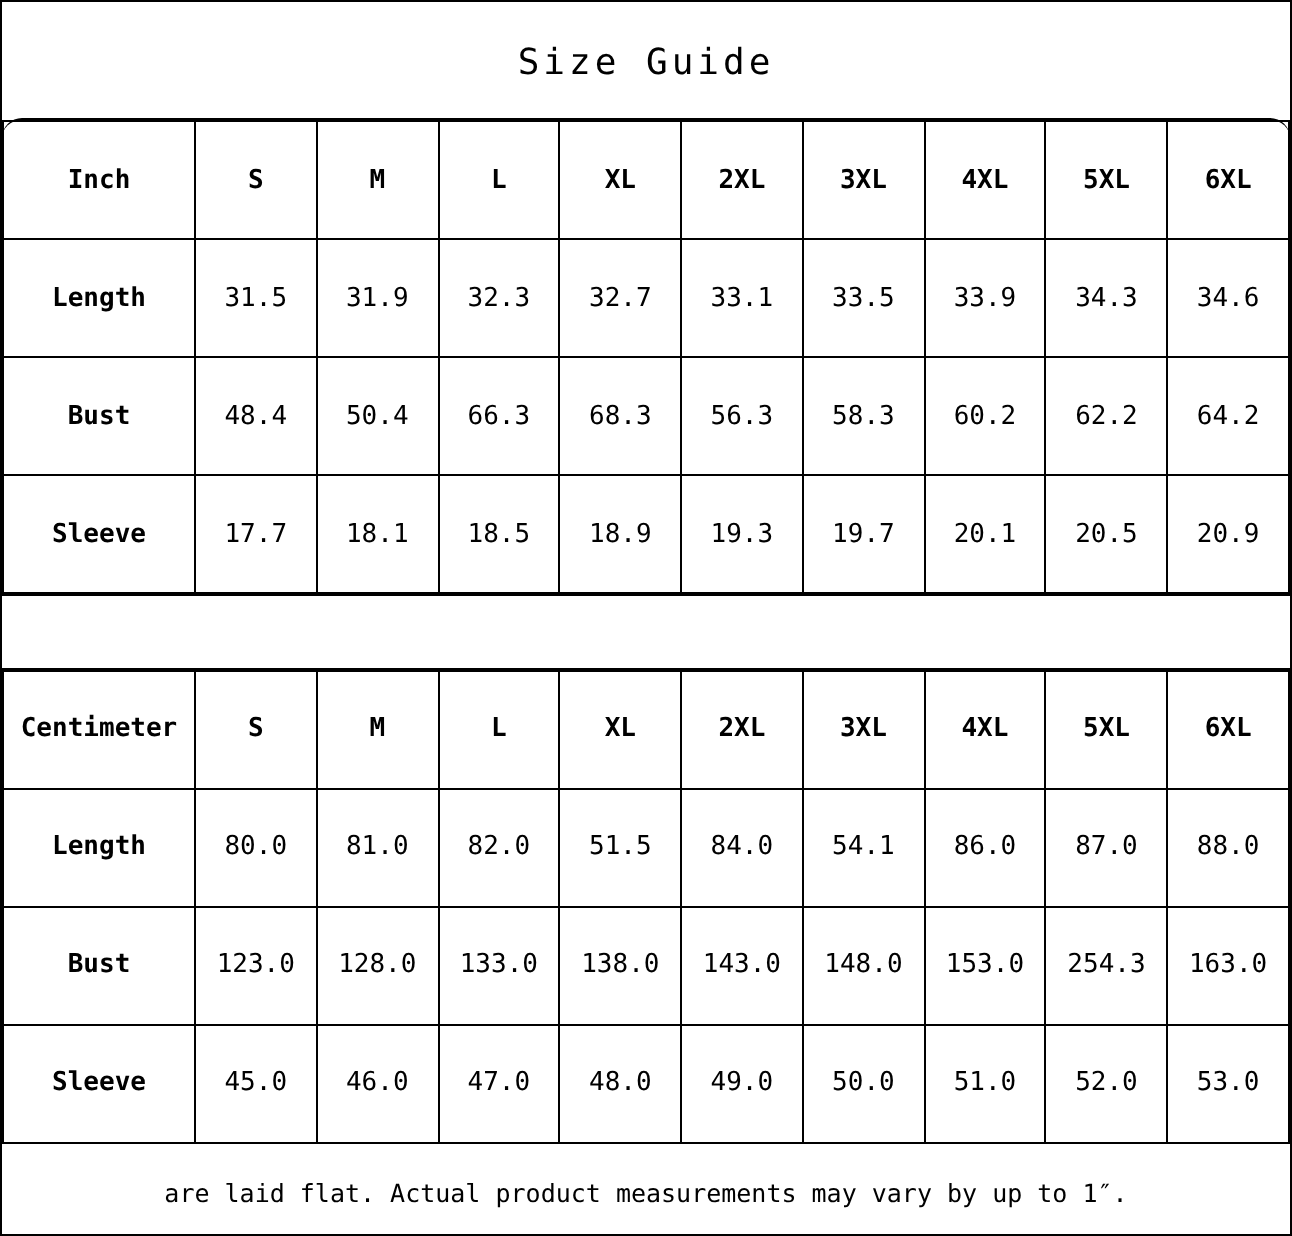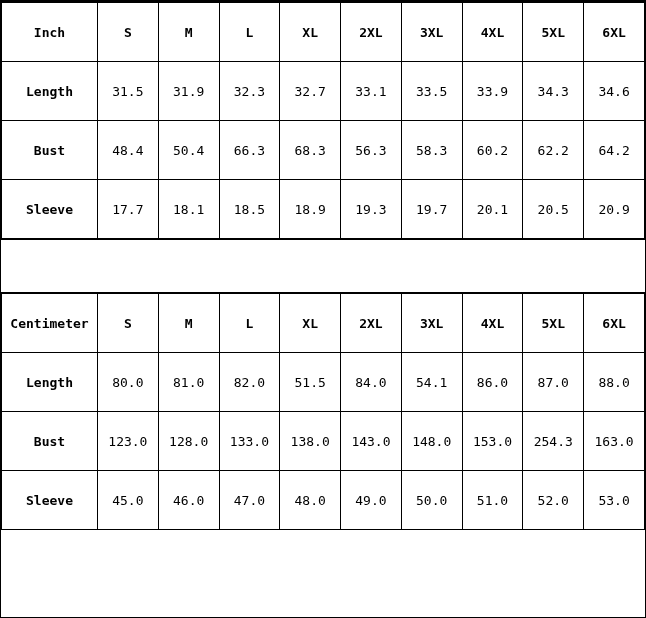--- a/index.html
+++ b/index.html
@@ -62,27 +62,29 @@
     font-size: 12.5px;
     line-height: 1.7;
     padding: 14px 26px 10px 26px;
     font-family: "DejaVu Sans Mono", monospace;
   }
   .note div {
     white-space: nowrap;
   }
   .table-block {
     border-top: 1px solid #000000;
+    border-radius: 10px;
   }
 </style>
 </head>
 <body>
 
 <div class="page">
 
+  <div class="title">Size Guide</div>
 
   <div class="table-block">
     <table class="size-table">
       <colgroup>
         <col class="first-col">
         <col>
           <col>
           <col>
           <col>
           <col>
@@ -207,15 +209,16 @@
           <td>50.0</td>
           <td>51.0</td>
           <td>52.0</td>
           <td>53.0</td>
         </tr>
       </tbody>
     </table>
   </div>
 
   <div class="note">
+    <div>are laid flat. Actual product measurements may vary by up to 1″.</div>
   </div>
 
 </div>
 
 </body></html>

